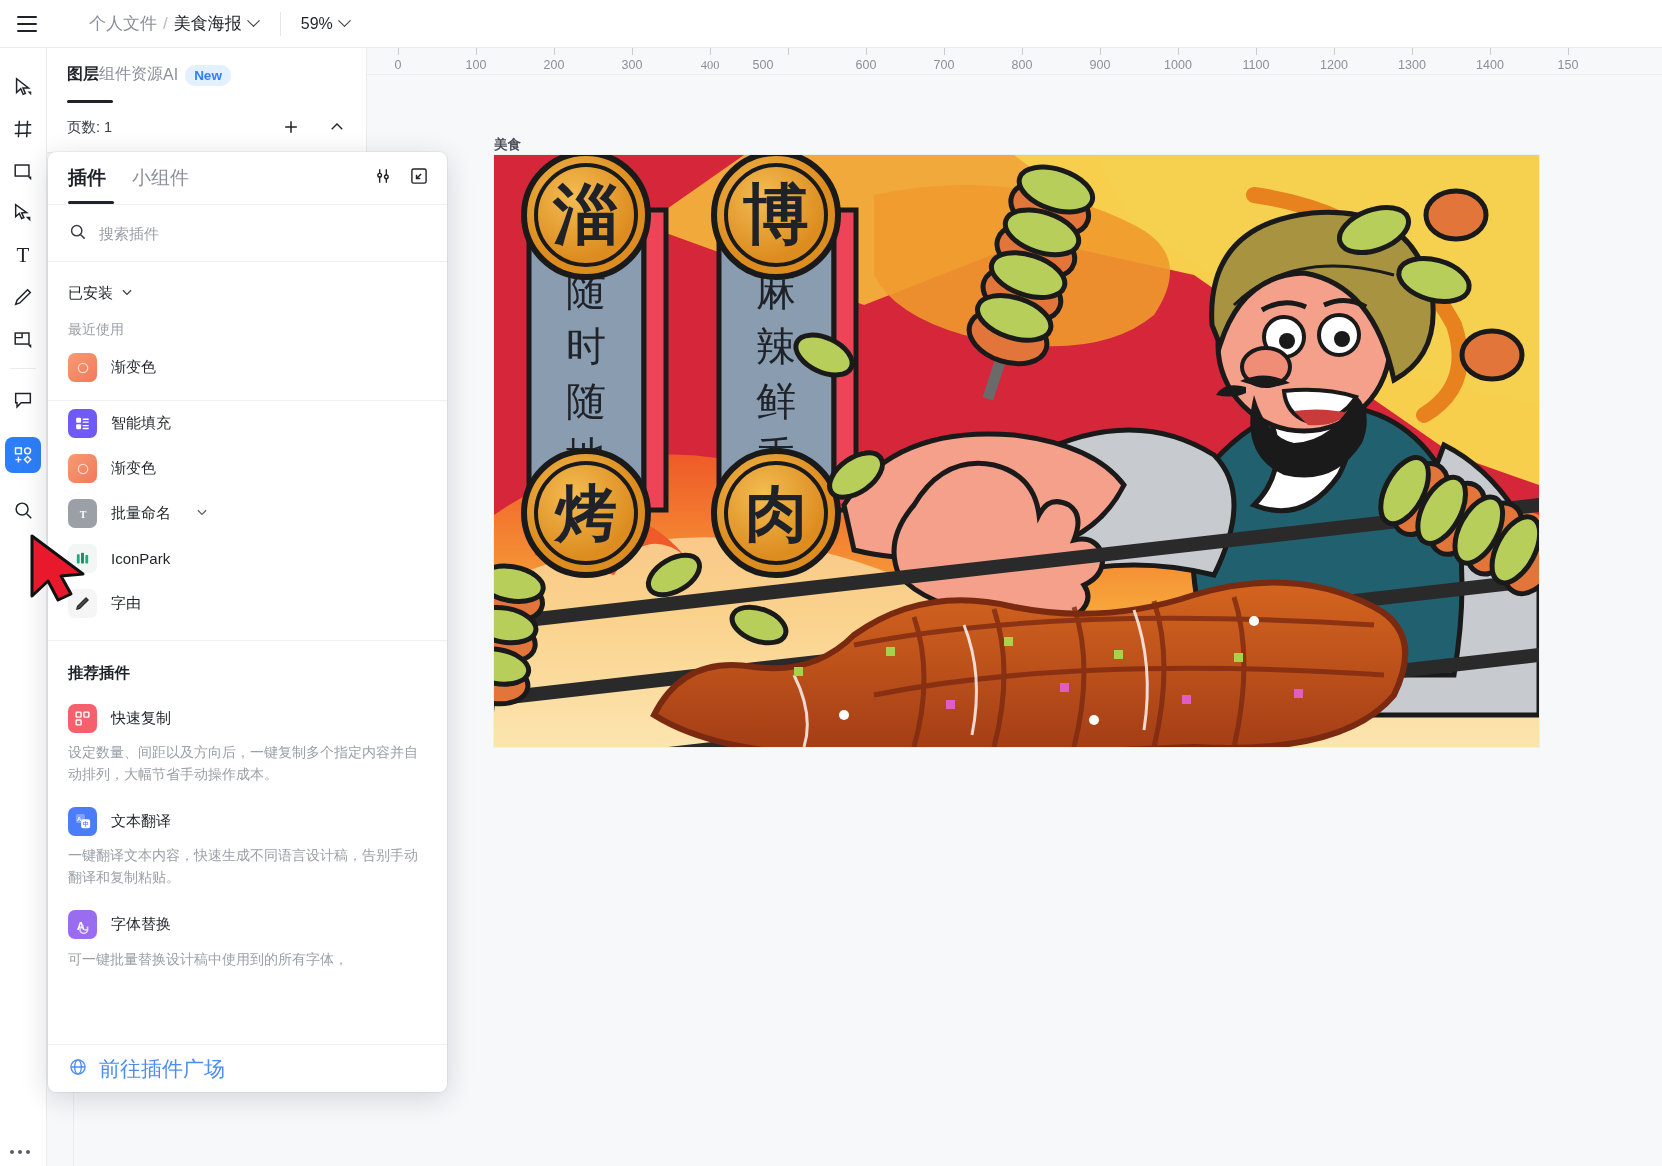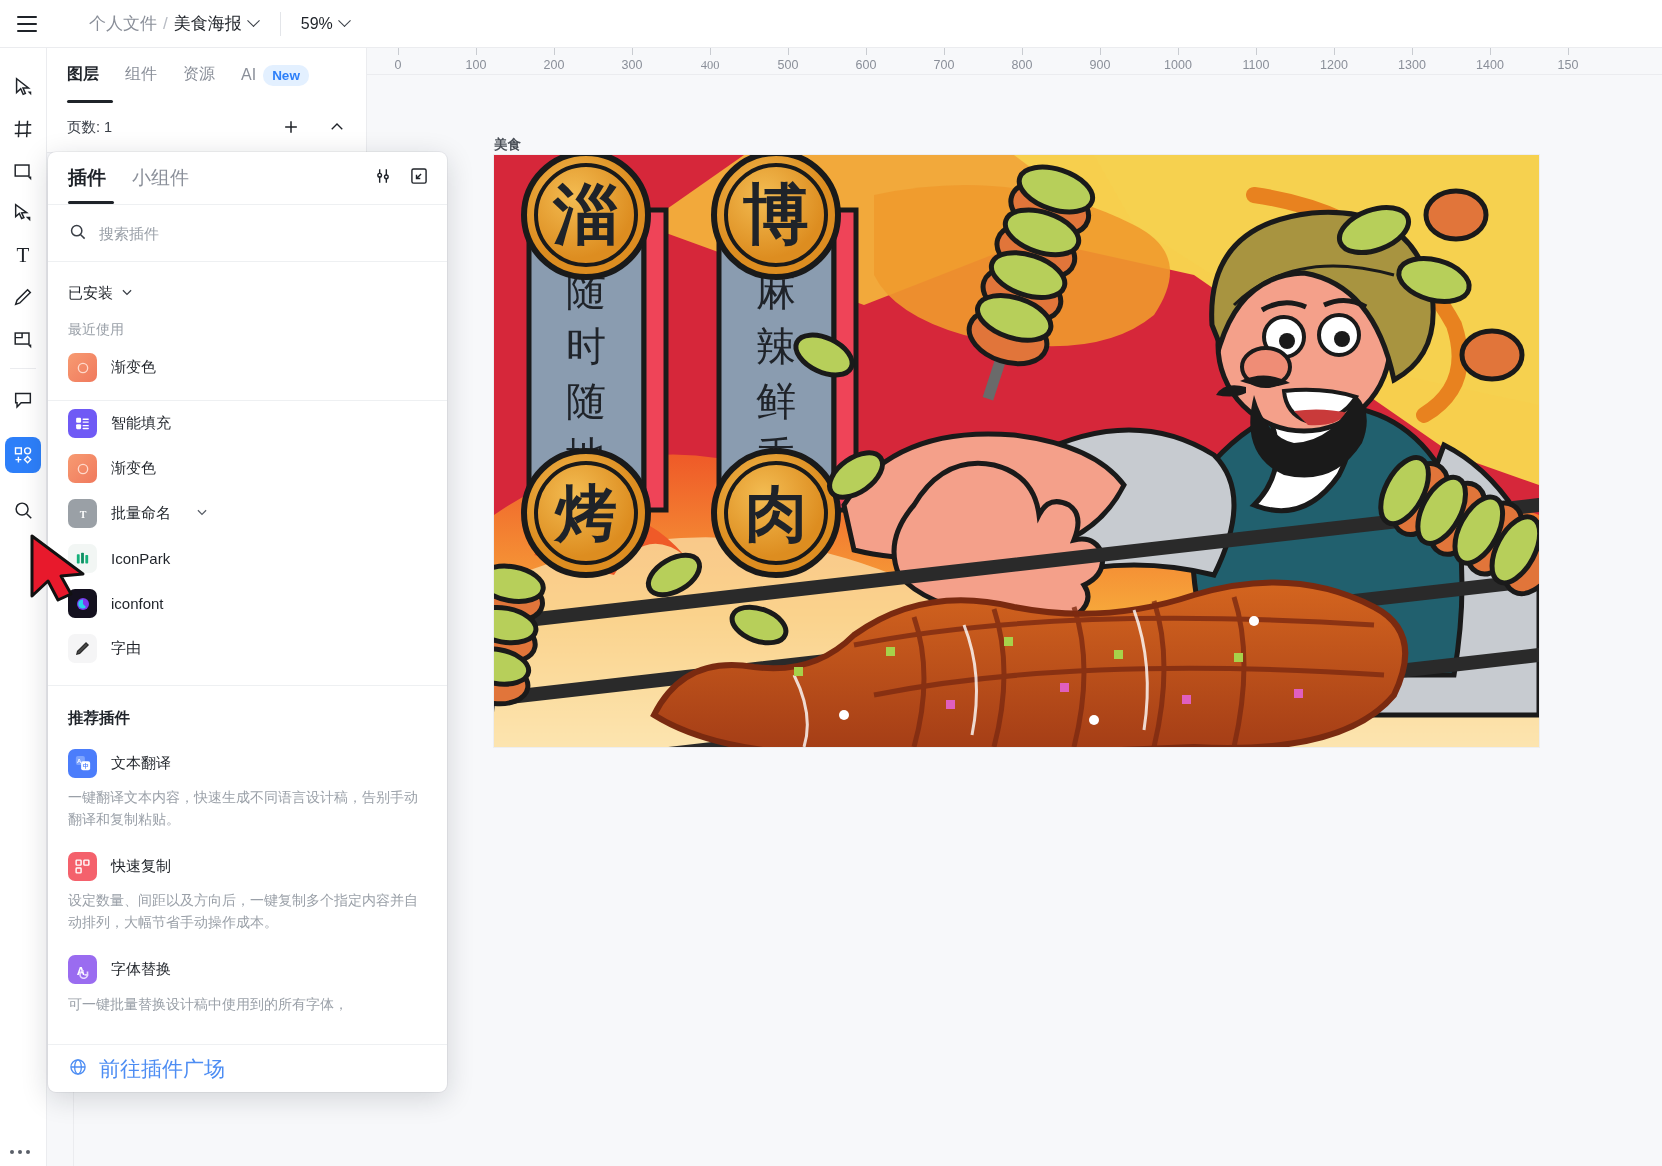--- a/index.html
+++ b/index.html
@@ -76,21 +76,21 @@
 
   
   .poster { position:absolute; inset:0; }
 
   
   .leftpanel {
     position:absolute; left:47px; top:48px; width:320px; height:105px;
     background:#fff; border-right:1px solid #ebecef; border-bottom:1px solid #ebecef;
     z-index: 5;
   }
-  .tabs { display:flex; align-items:center; height:55px; padding-left:20px; gap:26px; position:relative; }
+  .tabs { display:flex; align-items:center; height:55px; padding-left:20px; position:relative; }
   .tab { font-size:16px; color:#8a8f99; cursor:pointer; position:relative; padding-bottom:2px;}
   .tab.active { color:#1f2329; font-weight:700; }
   .tab-underline { position:absolute; left:20px; bottom:0; width:46px; height:3px;
     background:#1f2329; border-radius:2px; }
   .ai-wrap { display:flex; align-items:center; gap:7px; }
   .badge-new {
     background:#e3f0ff; color:#2d7ff9; font-size:13.5px; font-weight:700;
     padding:3px 9px; border-radius:10px;
   }
   .pages-row { display:flex; align-items:center; height:48px; padding:0 18px 0 20px; }
@@ -262,21 +262,21 @@
     <div class="ruler-h" id="rulerH">
         <div class="tick" style="left: 429px;"></div>
         <div class="lbl" style="left: 429px;">100</div>
         <div class="tick" style="left: 507px;"></div>
         <div class="lbl" style="left: 507px;">200</div>
         <div class="tick" style="left: 585px;"></div>
         <div class="lbl" style="left: 585px;">300</div>
         <div class="tick" style="left: 663px;"></div>
         <div class="lbl" style="left: 663px; font-family: Liberation Serif, serif;">400</div>
         <div class="tick" style="left: 741px;"></div>
-        <div class="lbl" style="left: 741px;">500</div>
+        <div class="lbl" style="left: 716px;">500</div>
         <div class="tick" style="left: 819px;"></div>
         <div class="lbl" style="left: 819px;">600</div>
         <div class="tick" style="left: 897px;"></div>
         <div class="lbl" style="left: 897px;">700</div>
         <div class="tick" style="left: 975px;"></div>
         <div class="lbl" style="left: 975px;">800</div>
         <div class="tick" style="left: 1053px;"></div>
         <div class="lbl" style="left: 1053px;">900</div>
         <div class="tick" style="left: 1131px;"></div>
         <div class="lbl" style="left: 1131px;">1000</div>
@@ -615,74 +615,65 @@
         <span class="plug-ico" style="background:#f2f6f4;">
           <svg width="17" height="17" viewBox="0 0 24 24">
             <rect x="4" y="6" width="4" height="13" rx="1" fill="#16b07a"></rect>
             <rect x="10" y="4" width="4" height="15" rx="1" fill="#0e8f63"></rect>
             <rect x="16" y="7" width="4" height="12" rx="1" fill="#16b07a"></rect>
           </svg>
         </span>
         <span class="plug-name">IconPark</span>
       </div>
 
-      <div class="plug-row">
-        <span class="plug-ico" style="background:#14111f;">
-          <svg width="18" height="18" viewBox="0 0 24 24">
-            <circle cx="12" cy="12" r="8" fill="#7b3cf0"></circle>
-            <path d="M12 6 A6 6 0 1 0 16 16 L12 12 Z" fill="#27d6e8"></path>
-          </svg>
-        </span>
-        <span class="plug-name">iconfont</span>
-      </div>
 
       <div class="plug-row">
         <span class="plug-ico" style="background:#f5f5f6;">
           <svg width="17" height="17" viewBox="0 0 24 24" fill="none" stroke="#2a2a2a" stroke-width="1.7">
             <path d="M17 4 L20 7 L8 19 L4 20 L5 16 Z" fill="#4a4a4a"></path>
           </svg>
         </span>
         <span class="plug-name">字由</span>
       </div>
 
       <div class="hrline" style="margin-top:14px;"></div>
 
       <div class="pp-sec-label">推荐插件</div>
+
+      <div class="rec-item">
+        <div class="rec-head">
+          <span class="plug-ico" style="background:#f4616c;">
+            <svg width="17" height="17" viewBox="0 0 24 24" fill="none" stroke="#fff" stroke-width="2">
+              <rect x="3" y="3" width="7" height="7" rx="1"></rect>
+                <rect x="14" y="3" width="7" height="7" rx="1"></rect>
+              <rect x="3" y="14" width="7" height="7" rx="1"></rect>
+            </svg>
+          </span>
+          <span class="rec-name">快速复制</span>
+        </div>
+        <div class="rec-desc">设定数量、间距以及方向后，一键复制多个指定内容并自动排列，大幅节省手动操作成本。</div>
+      </div>
 
       <div class="rec-item">
         <div class="rec-head">
           <span class="plug-ico" style="background:#4b7dfb;">
             <svg width="18" height="18" viewBox="0 0 24 24">
               <rect x="2.5" y="2.5" width="12" height="12" rx="2.5" fill="#7ea4fd"></rect>
               <rect x="9.5" y="9.5" width="12" height="12" rx="2.5" fill="#ffffff"></rect>
               <text x="7" y="12" font-size="8" fill="#fff" text-anchor="middle" font-family="'Liberation Sans',sans-serif">A</text>
               <text x="15.5" y="19" font-size="8" fill="#4b7dfb" text-anchor="middle" font-family="'Liberation Sans',sans-serif">中</text>
             </svg>
           </span>
           <span class="rec-name">文本翻译</span>
         </div>
         <div class="rec-desc">一键翻译文本内容，快速生成不同语言设计稿，告别手动翻译和复制粘贴。</div>
       </div>
 
       <div class="rec-item">
         <div class="rec-head">
-          <span class="plug-ico" style="background:#f4616c;">
-            <svg width="17" height="17" viewBox="0 0 24 24" fill="none" stroke="#fff" stroke-width="2">
-              <rect x="3" y="3" width="7" height="7" rx="1"></rect>
-                <rect x="14" y="3" width="7" height="7" rx="1"></rect>
-              <rect x="3" y="14" width="7" height="7" rx="1"></rect>
-            </svg>
-          </span>
-          <span class="rec-name">快速复制</span>
-        </div>
-        <div class="rec-desc">设定数量、间距以及方向后，一键复制多个指定内容并自动排列，大幅节省手动操作成本。</div>
-      </div>
-
-      <div class="rec-item">
-        <div class="rec-head">
           <span class="plug-ico" style="background:#9a6cf0;">
             <svg width="18" height="18" viewBox="0 0 24 24" fill="none">
               <text x="9" y="18" font-size="15" fill="#fff" text-anchor="middle" font-family="'Liberation Sans',sans-serif">A</text>
               <path d="M13 13 a5 5 0 1 0 5 5" stroke="#e6d8ff" stroke-width="2.2" fill="none"></path>
               <path d="M18 14 L18 18.5 L14 18.5" stroke="#e6d8ff" stroke-width="2.2" fill="none"></path>
             </svg>
           </span>
           <span class="rec-name">字体替换</span>
         </div>
         <div class="rec-desc">可一键批量替换设计稿中使用到的所有字体，</div>

